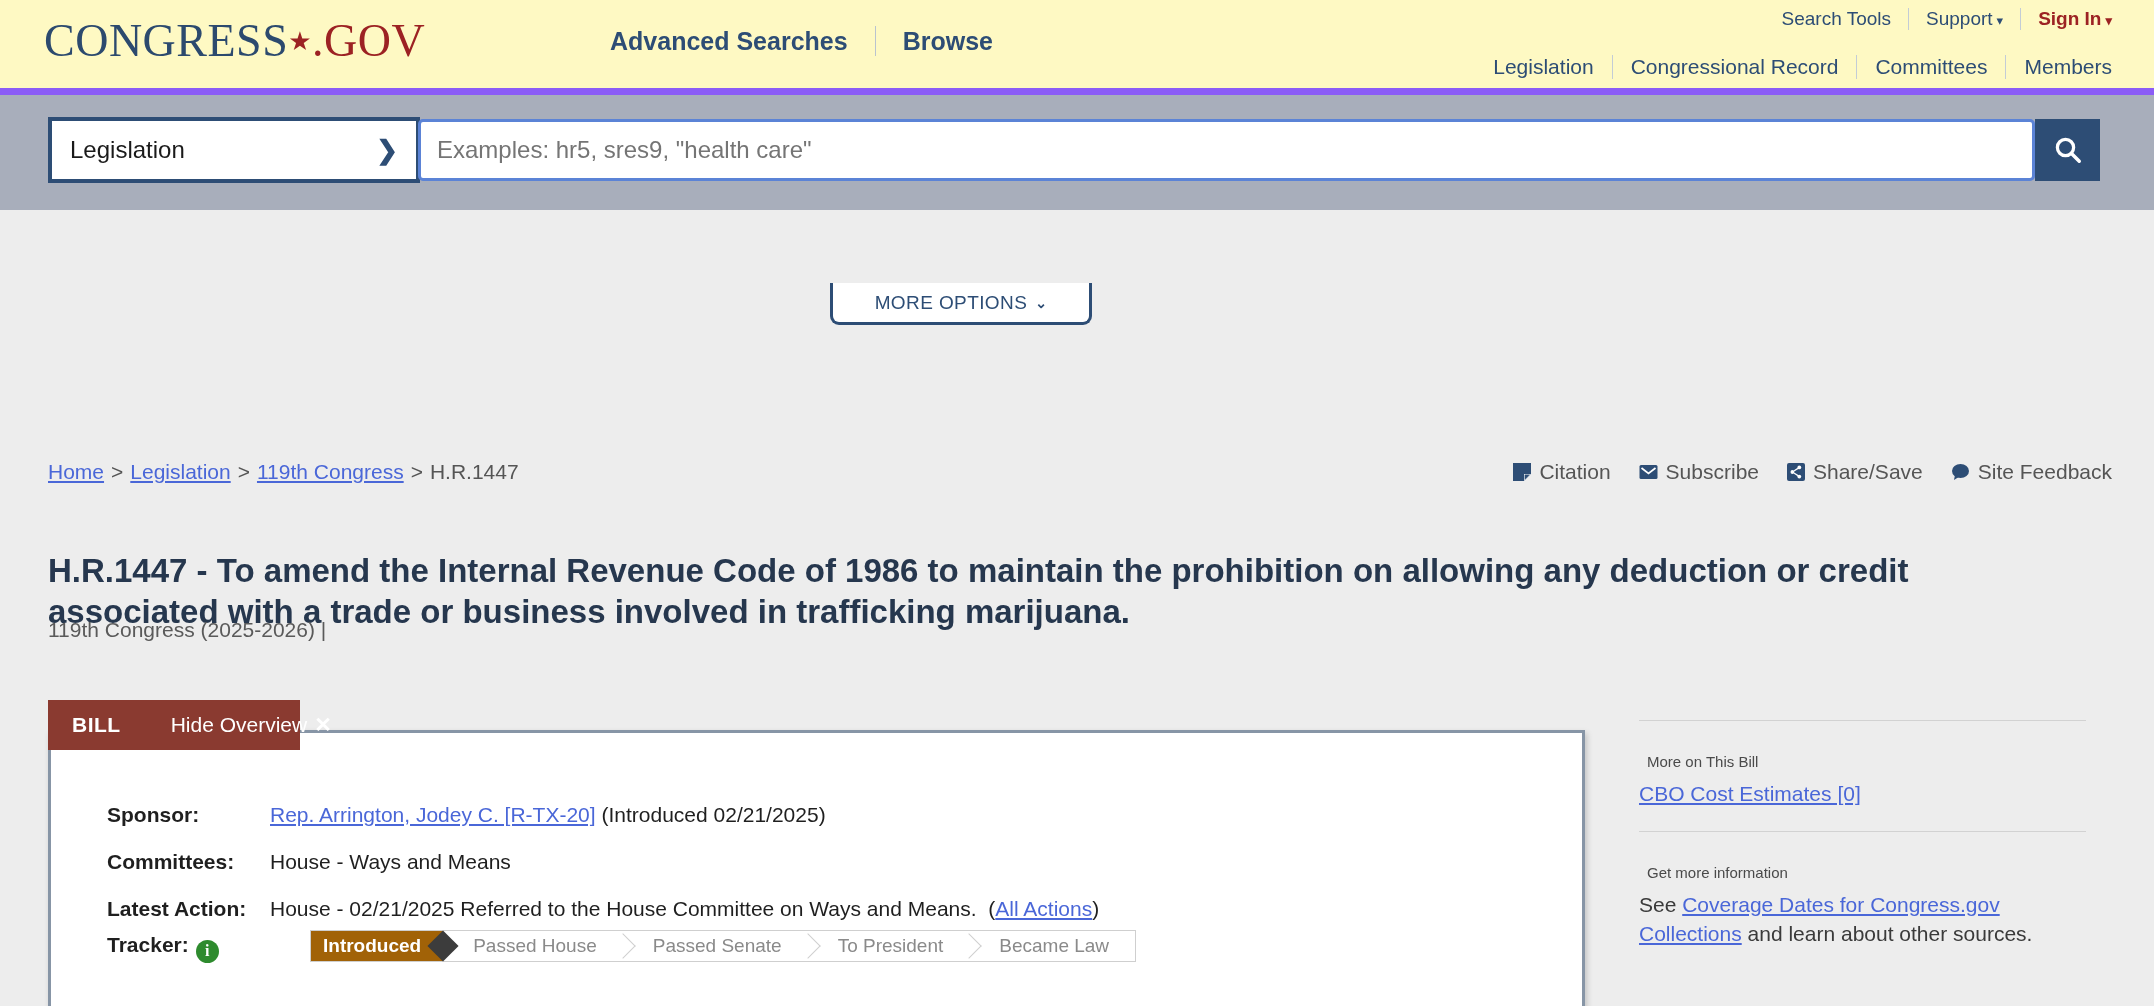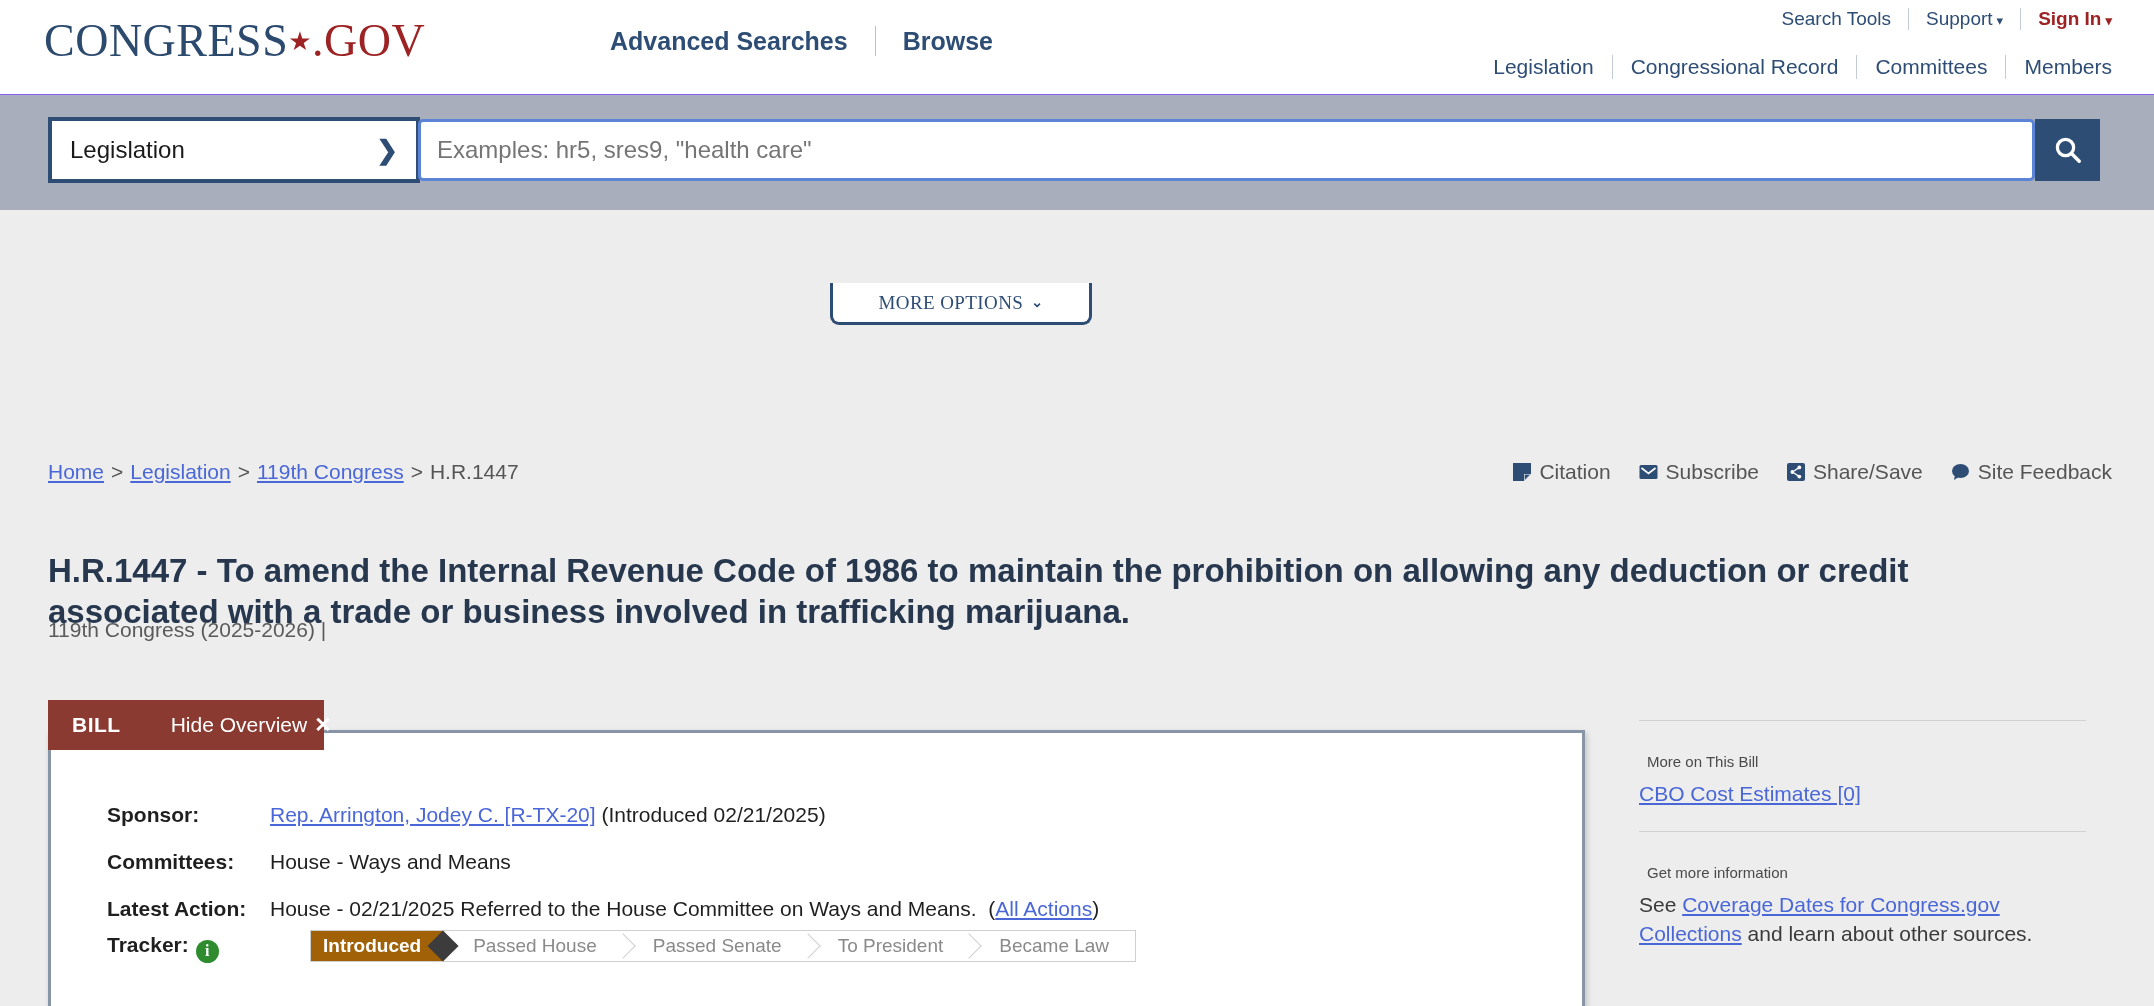--- a/index.html
+++ b/index.html
@@ -7,24 +7,24 @@
   body {
     width: 2154px; height: 1006px;
     background: #ededed;
     font-family: "Liberation Sans", sans-serif;
     color: #333;
     overflow: hidden;
   }
 
   
   .topbar {
-    background: #ffffff;
+    background: #fef9c3;
     height: 95px;
     position: relative;
-    border-bottom: 1px solid #8b5cf6;
+    border-bottom: 7px solid #8b5cf6;
   }
   .logo {
     position: absolute;
     left: 44px; top: 14px;
     font-family: "Liberation Serif", serif;
     font-size: 46px;
     letter-spacing: .5px;
     white-space: nowrap;
   }
   .logo .c1 { color: #2c4a6e; }
@@ -127,21 +127,20 @@
     background: #fff;
     border: 3px solid #2d4d75;
     border-top: none;
     border-radius: 0 0 9px 9px;
     color: #2d4d75;
     font-size: 19px;
     letter-spacing: .4px;
     display: flex; align-items: center; justify-content: center;
     cursor: pointer;
     z-index: 5;
-    font-family: Liberation Serif, serif;
   }
   .more-options .chev { font-size: 14px; margin-left: 8px; font-weight: bold; }
 
   
   .content { position: relative; }
 
   .breadcrumb {
     position: absolute;
     left: 48px; top: 250px;
     font-size: 21px;
@@ -182,21 +181,21 @@
     position: absolute;
     left: 48px; top: 408px;
     font-size: 21px;
     color: #5a5a5a;
   }
 
   
   .billtab {
     position: absolute;
     left: 48px; top: 490px;
-    width: 276px; height: 50px;
+    width: 252px; height: 50px;
     background: #8a3a30;
     color: #fff;
     display: flex; align-items: center;
     font-size: 21px;
     z-index: 3;
   }
   .billtab .bill { font-weight: bold; margin-left: 24px; letter-spacing: .5px; }
   .billtab .hide { margin-left: 50px; cursor: pointer; white-space: nowrap; }
   .billtab .hide .x { font-weight: bold; margin-left: 7px; }
 

